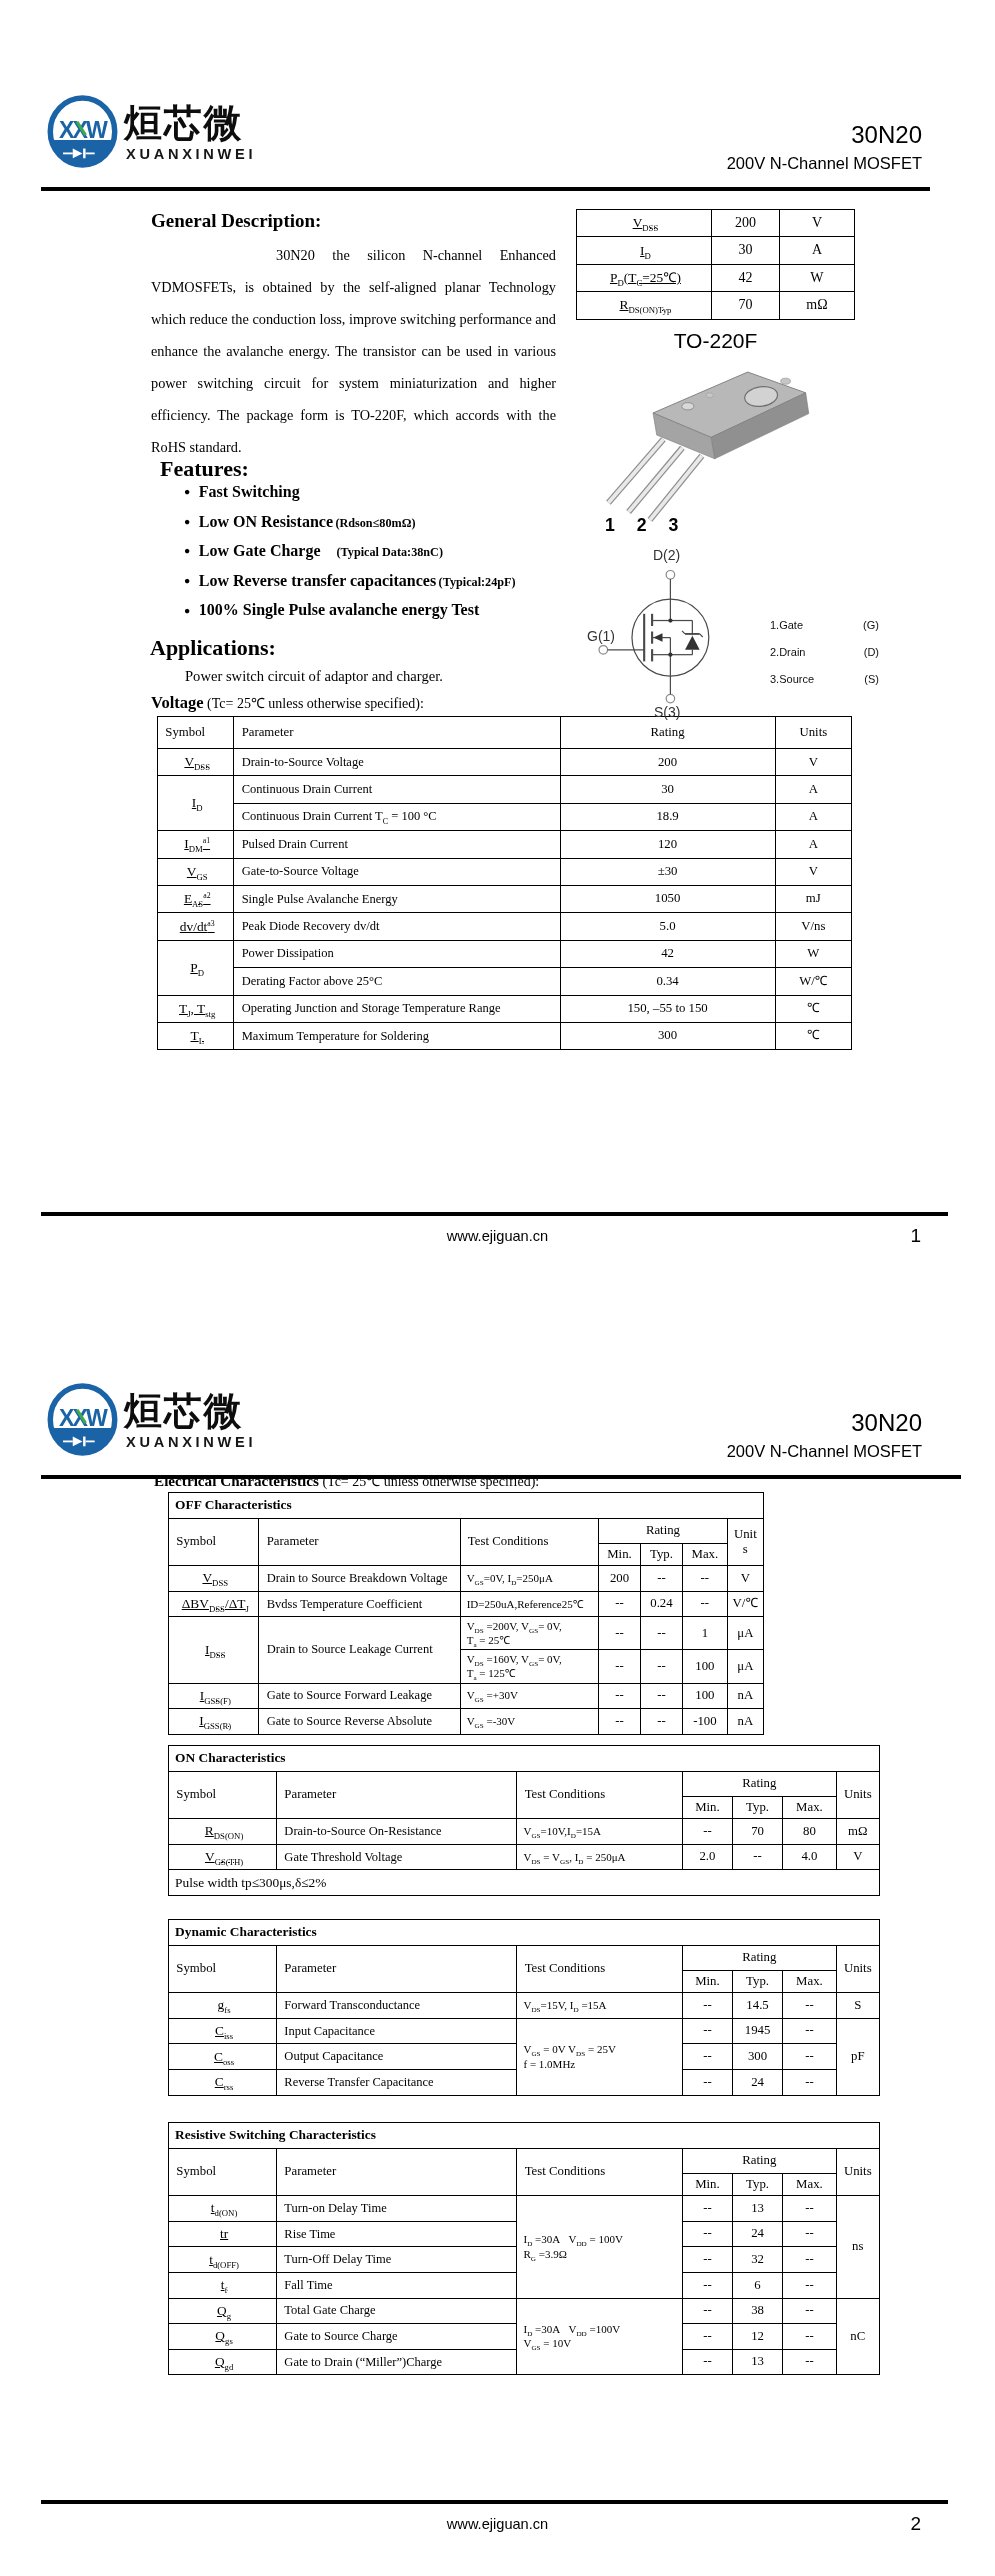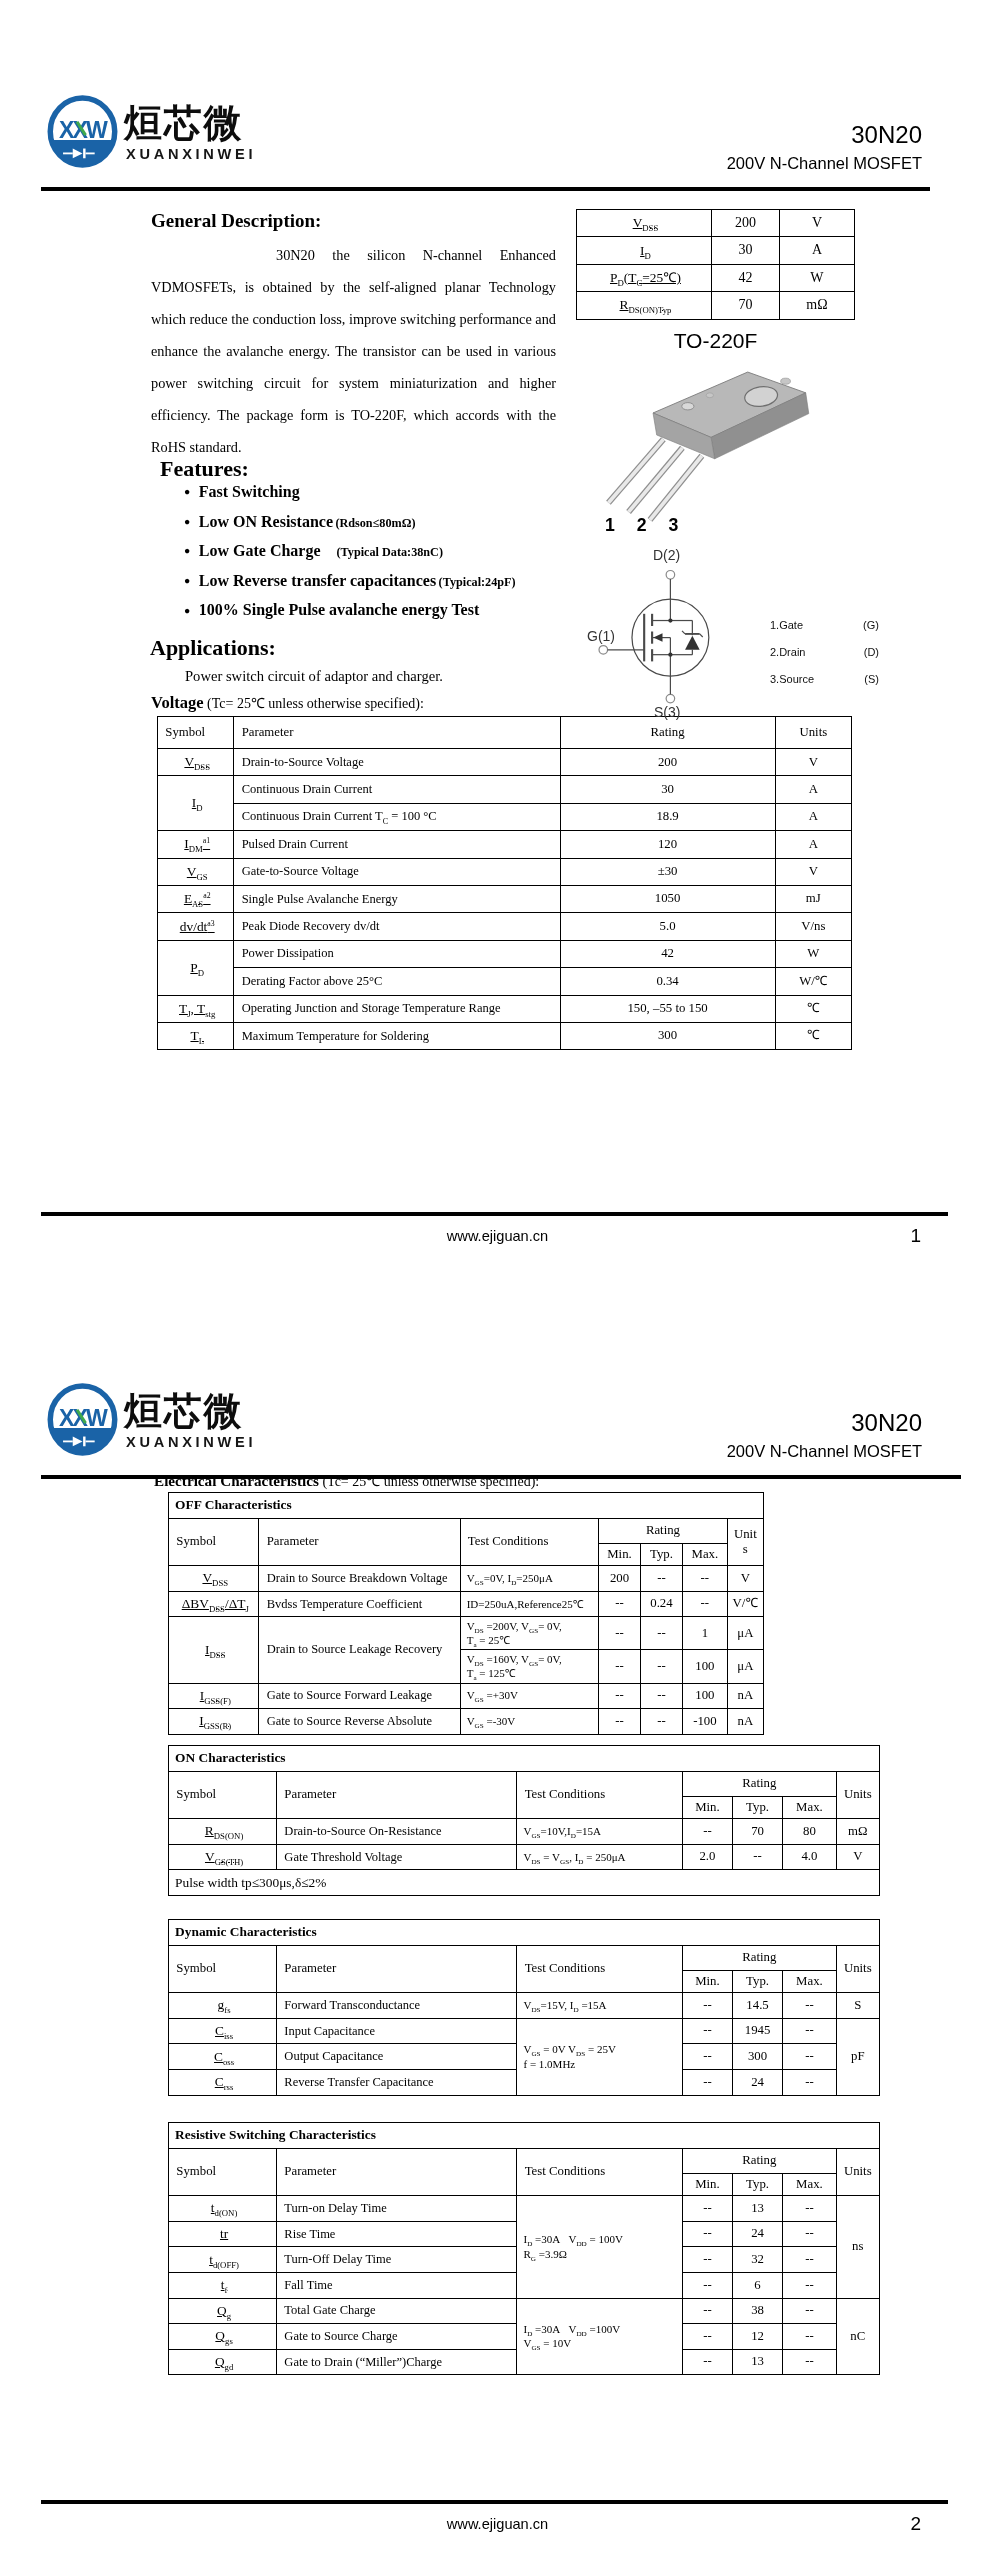--- a/index.html
+++ b/index.html
@@ -345,21 +345,21 @@
           <td class="sym">ΔBV<sub>DSS</sub>/ΔT<sub>J</sub></td>
           <td class="p">Bvdss Temperature Coefficient</td>
           <td class="tc">ID=250uA,Reference25℃</td>
           <td>--</td>
           <td>0.24</td>
           <td>--</td>
           <td>V/℃</td>
         </tr>
         <tr>
           <td rowspan="2" class="sym">I<sub>DSS</sub></td>
-          <td rowspan="2" class="p">Drain to Source Leakage Recovery</td>
+          <td rowspan="2" class="p">Drain to Source Leakage Current</td>
           <td class="tc">V<sub>DS</sub> =200V, V<sub>GS</sub>= 0V,<br>T<sub>a</sub> = 25℃</td>
           <td>--</td>
           <td>--</td>
           <td>1</td>
           <td>μA</td>
         </tr>
         <tr>
           <td class="tc">V<sub>DS</sub> =160V, V<sub>GS</sub>= 0V,<br>T<sub>a</sub> = 125℃</td>
           <td>--</td>
           <td>--</td>

